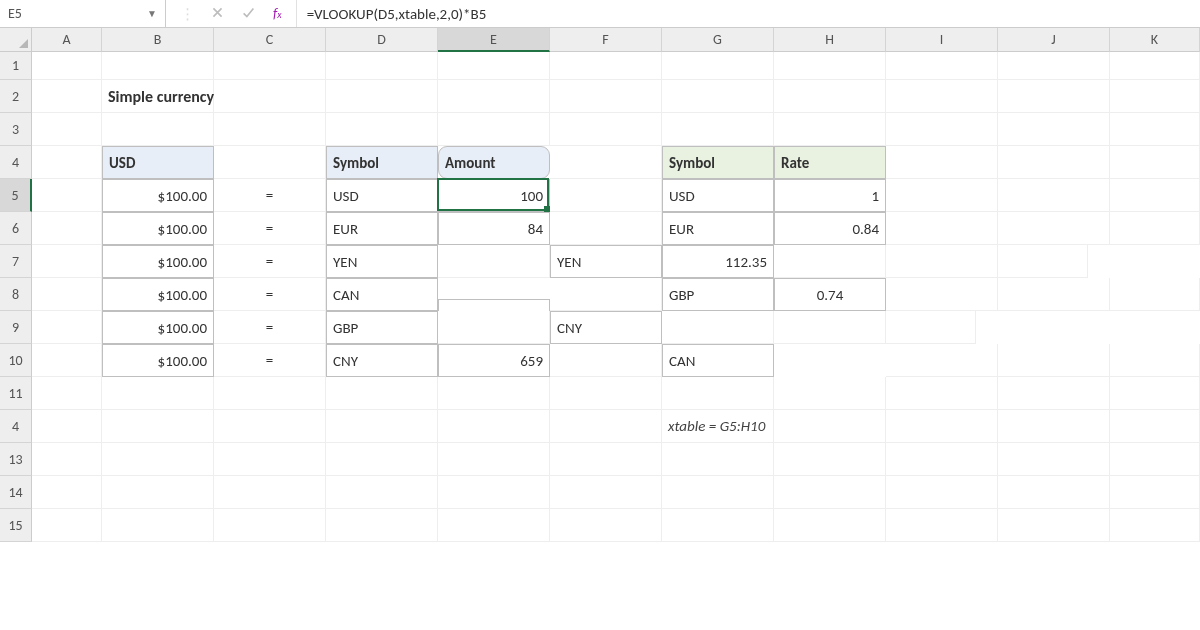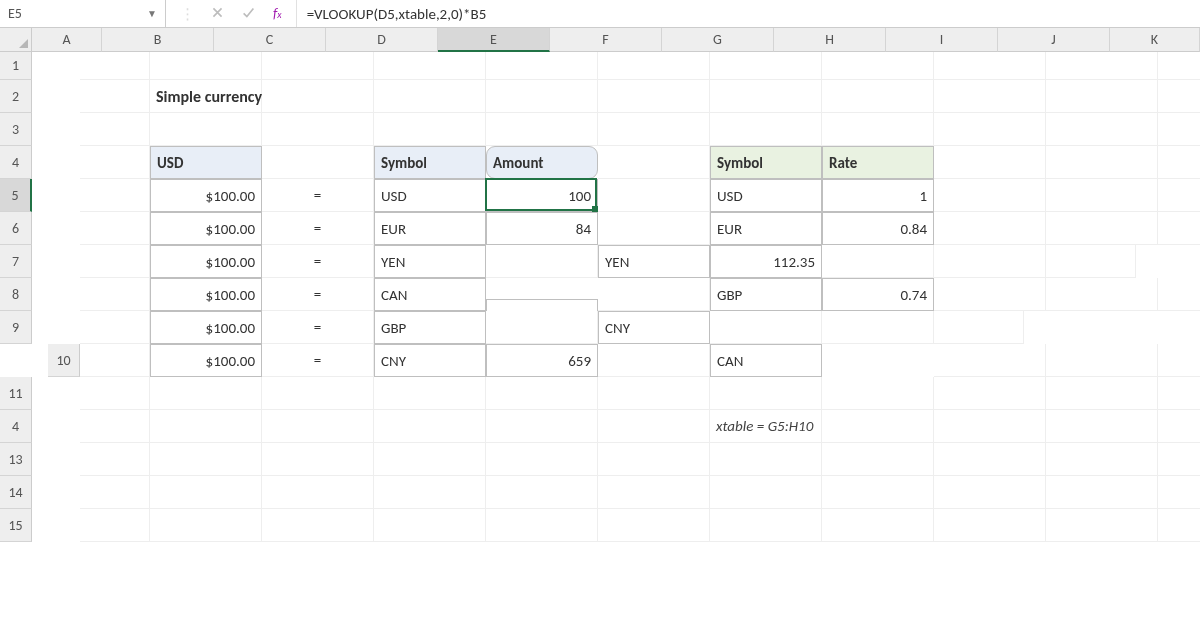--- a/index.html
+++ b/index.html
@@ -161,21 +161,21 @@
   <div class="row-headers" id="rowheaders">
       <div class="row-h" style="height: 28px;">1</div>
       <div class="row-h" style="height: 33px;">2</div>
       <div class="row-h" style="height: 33px;">3</div>
       <div class="row-h" style="height: 33px;">4</div>
       <div class="row-h active" style="height: 33px;">5</div>
       <div class="row-h" style="height: 33px;">6</div>
       <div class="row-h" style="height: 33px;">7</div>
       <div class="row-h" style="height: 33px;">8</div>
       <div class="row-h" style="height: 33px;">9</div>
-      <div class="row-h" style="height: 33px; margin-left: 48px;">10</div>
+      <div class="row-h" style="height: 33px;">10</div>
       <div class="row-h" style="height: 33px;">11</div>
       <div class="row-h" style="height: 33px;">4</div>
       <div class="row-h" style="height: 33px;">13</div>
       <div class="row-h" style="height: 33px;">14</div>
       <div class="row-h" style="height: 33px;">15</div>
     </div>
   <div class="cells" id="cells">
       <div class="row" style="height: 28px;">
         <div class="cell cA " style="width: 70px; height: 28px;"></div>
         <div class="cell cB " style="width: 112px; height: 28px;"></div>
@@ -323,21 +323,21 @@
         <div class="cell cD tbl-border" style="width: 112px; height: 33px;">
           <span>CAN</span>
         </div>
         <div class="cell cE tbl-border right" style="width: 112px; height: 33px; margin-top: 21px;">
           <span>123</span>
         </div>
         <div class="cell cF " style="width: 112px; height: 33px;"></div>
         <div class="cell cG tbl-border" style="width: 112px; height: 33px;">
           <span>GBP</span>
         </div>
-        <div class="cell cH tbl-border right" style="width: 112px; height: 33px;">
+        <div class="cell cH tbl-border right" style="width: 112px; height: 33px; justify-content: center;">
           <span>0.74</span>
         </div>
         <div class="cell cI " style="width: 112px; height: 33px;"></div>
         <div class="cell cJ " style="width: 112px; height: 33px;"></div>
         <div class="cell cK " style="width: 90px; height: 33px;"></div>
       </div>
       <div class="row" style="height: 33px;">
         <div class="cell cA " style="width: 70px; height: 33px;"></div>
         <div class="cell cB tbl-border right" style="width: 112px; height: 33px;">
           <span>$100.00</span>

